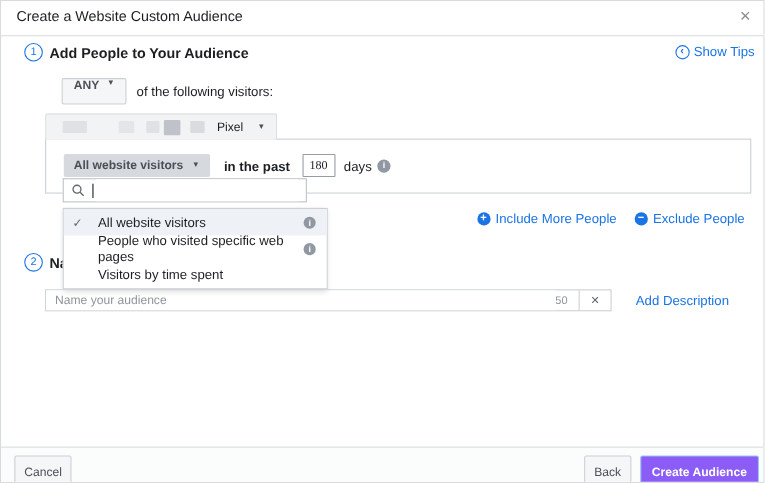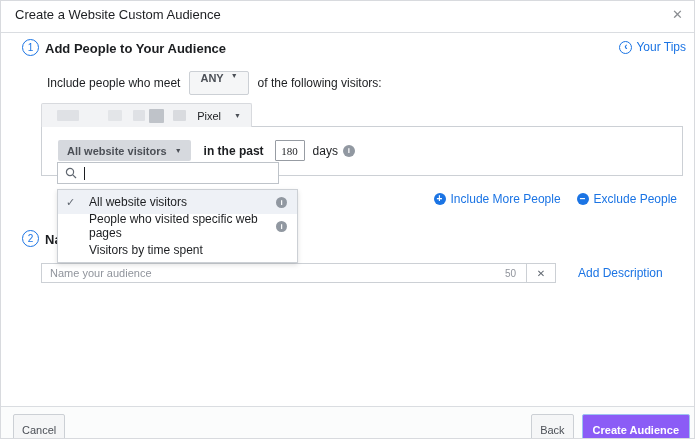--- a/index.html
+++ b/index.html
@@ -97,25 +97,24 @@
   <span class="hdr-title">Create a Website Custom Audience</span>
   <span class="hdr-close">✕</span>
 </div>
 
 <div class="step-circle step1-circle">
   <span>1</span>
 </div>
 <div class="step-heading step1-heading">Add People to Your Audience</div>
 <div class="show-tips">
   <span class="circ">‹</span>
-  <span>Your Tips</span>
+  <span>Show Tips</span>
 </div>
 
 <div class="intro-row">
-  <span>Include people who meet</span>
   <span class="any-btn">
     <span>ANY</span>
     <span class="caret">▼</span>
   </span>
   <span>of the following visitors:</span>
 </div>
 
 <div class="pixel-tab">
   <span class="redact r1"></span>
   <span class="redact r2"></span>

